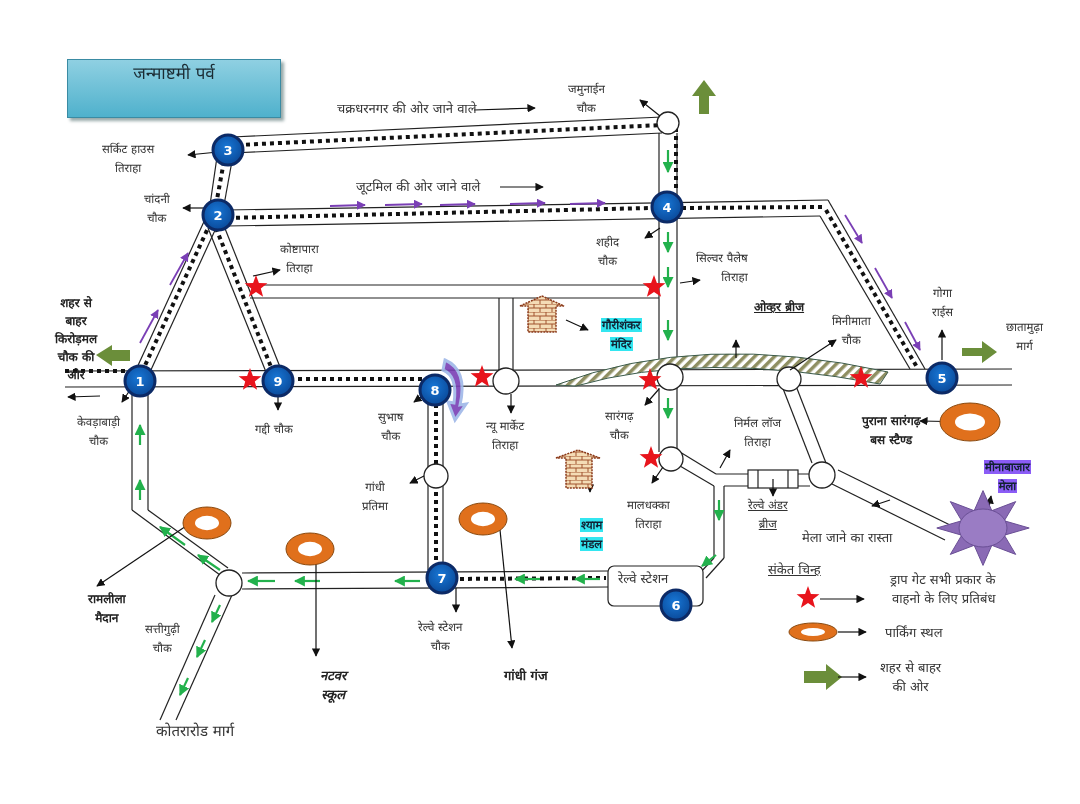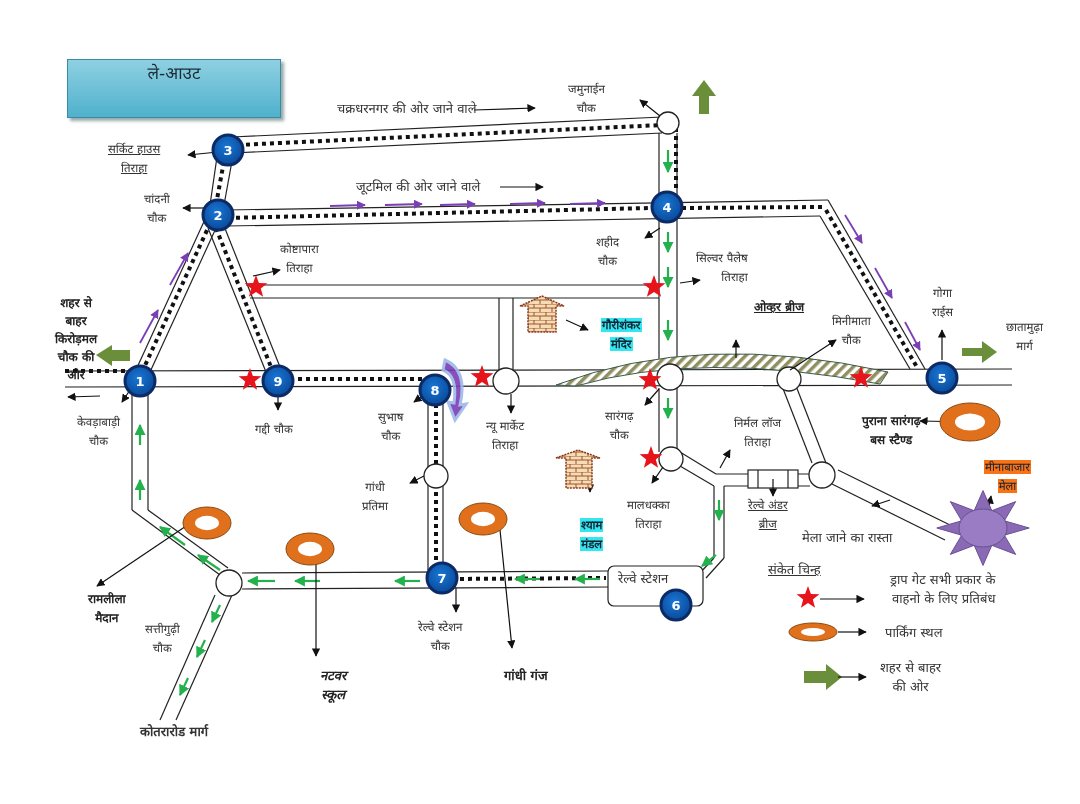--- a/index.html
+++ b/index.html
@@ -10,21 +10,21 @@
     background: linear-gradient(180deg, #8fd0e2 0%, #4fb1cc 100%);
     border: 1px solid #3a8ba3; box-shadow: 3px 3px 3px #9aa;
     text-align: center; color: #1b2b33; font-size: 17px; line-height: 26px;
   }
   .title-box div { white-space: nowrap; }
   .lbl { position: absolute; font-size: 11.5px; color: #333; text-align: center; line-height: 19px; white-space: nowrap; }
   .lbl.bold { font-weight: bold; color: #222; font-size: 12px; margin-left: 30px; }
   .lbl.big { font-size: 13px; }
   .lbl.u { text-decoration: underline; }
   .hl-cyan { background: #33e6f0; padding: 0 1px; font-weight: bold; color: #123; }
-  .hl-green { background: #f97316; padding: 0 1px; font-weight: normal; color: #123; }
+  .hl-green { background: #8b5cf6; padding: 0 1px; font-weight: bold; color: #123; }
   .node-num { font-family: "DejaVu Sans", sans-serif; font-weight: bold; font-size: 13px; fill: #ffffff; }
   .legend-title { text-decoration: underline; }
 </style>
 </head>
 <body>
 
 <svg id="map" viewBox="0 0 1080 804" xmlns="http://www.w3.org/2000/svg">
   <defs>
     <marker id="ah" viewBox="0 0 10 10" refX="9" refY="5" markerWidth="7" markerHeight="7" orient="auto-start-reverse">
       <path d="M0,0 L10,5 L0,10 z" fill="#111"></path>
@@ -311,27 +311,27 @@
     </g>
 
   <g stroke="#111" stroke-width="1.2" marker-end="url(#ah)">
     <line x1="820" y1="599" x2="864" y2="599"></line>
     <line x1="838" y1="632" x2="866" y2="632"></line>
     <line x1="838" y1="677" x2="866" y2="677"></line>
   </g>
 </svg>
 
 <div class="title-box">
-  <div>ले-आउट</div>
+  <div>जन्माष्टमी पर्व</div>
 </div>
 
 <div class="lbl big" style="left:337px;top:99px;">चक्रधरनगर की ओर जाने वाले</div>
 <div class="lbl big" style="left:356px;top:177px;">जूटमिल की ओर जाने वाले</div>
 
-<div class="lbl" style="left:108px;top:140px;text-decoration:underline;">
+<div class="lbl" style="left:102px;top:140px;">
   <div>सर्किट हाउस</div>
     <div>तिराहा</div>
 </div>
 <div class="lbl" style="left:144px;top:190px;">
   <div>चांदनी</div>
     <div>चौक</div>
 </div>
 <div class="lbl" style="left:280px;top:240px;">
   <div>कोष्टापारा</div>
     <div>तिराहा</div>
@@ -429,21 +429,21 @@
 </div>
 <div class="lbl" style="left:145px;top:620px;">
   <div>सत्तीगुढ़ी</div>
     <div>चौक</div>
 </div>
 <div class="lbl bold big" style="left:290px;top:666px;font-style:italic;">
   <div>नटवर</div>
     <div>स्कूल</div>
 </div>
 <div class="lbl bold big" style="left:474px;top:666px;">गांधी गंज</div>
-<div class="lbl" style="left:140px;top:722px;font-size:13px;font-weight:bold;">कोतरारोड मार्ग</div>
+<div class="lbl" style="left:156px;top:722px;font-size:15px;">कोतरारोड मार्ग</div>
 
 <div class="lbl big legend-title" style="left:768px;top:560px;text-align:center;">संकेत चिन्ह</div>
 <div class="lbl big" style="left:890px;top:570px;text-align:right;">
   <div>ड्राप गेट सभी प्रकार के</div>
     <div>वाहनो के लिए प्रतिबंध</div>
 </div>
 <div class="lbl big" style="left:885px;top:623px;">पार्किंग स्थल</div>
 <div class="lbl big" style="left:880px;top:658px;">
   <div>शहर से बाहर</div>
     <div>की ओर</div>

